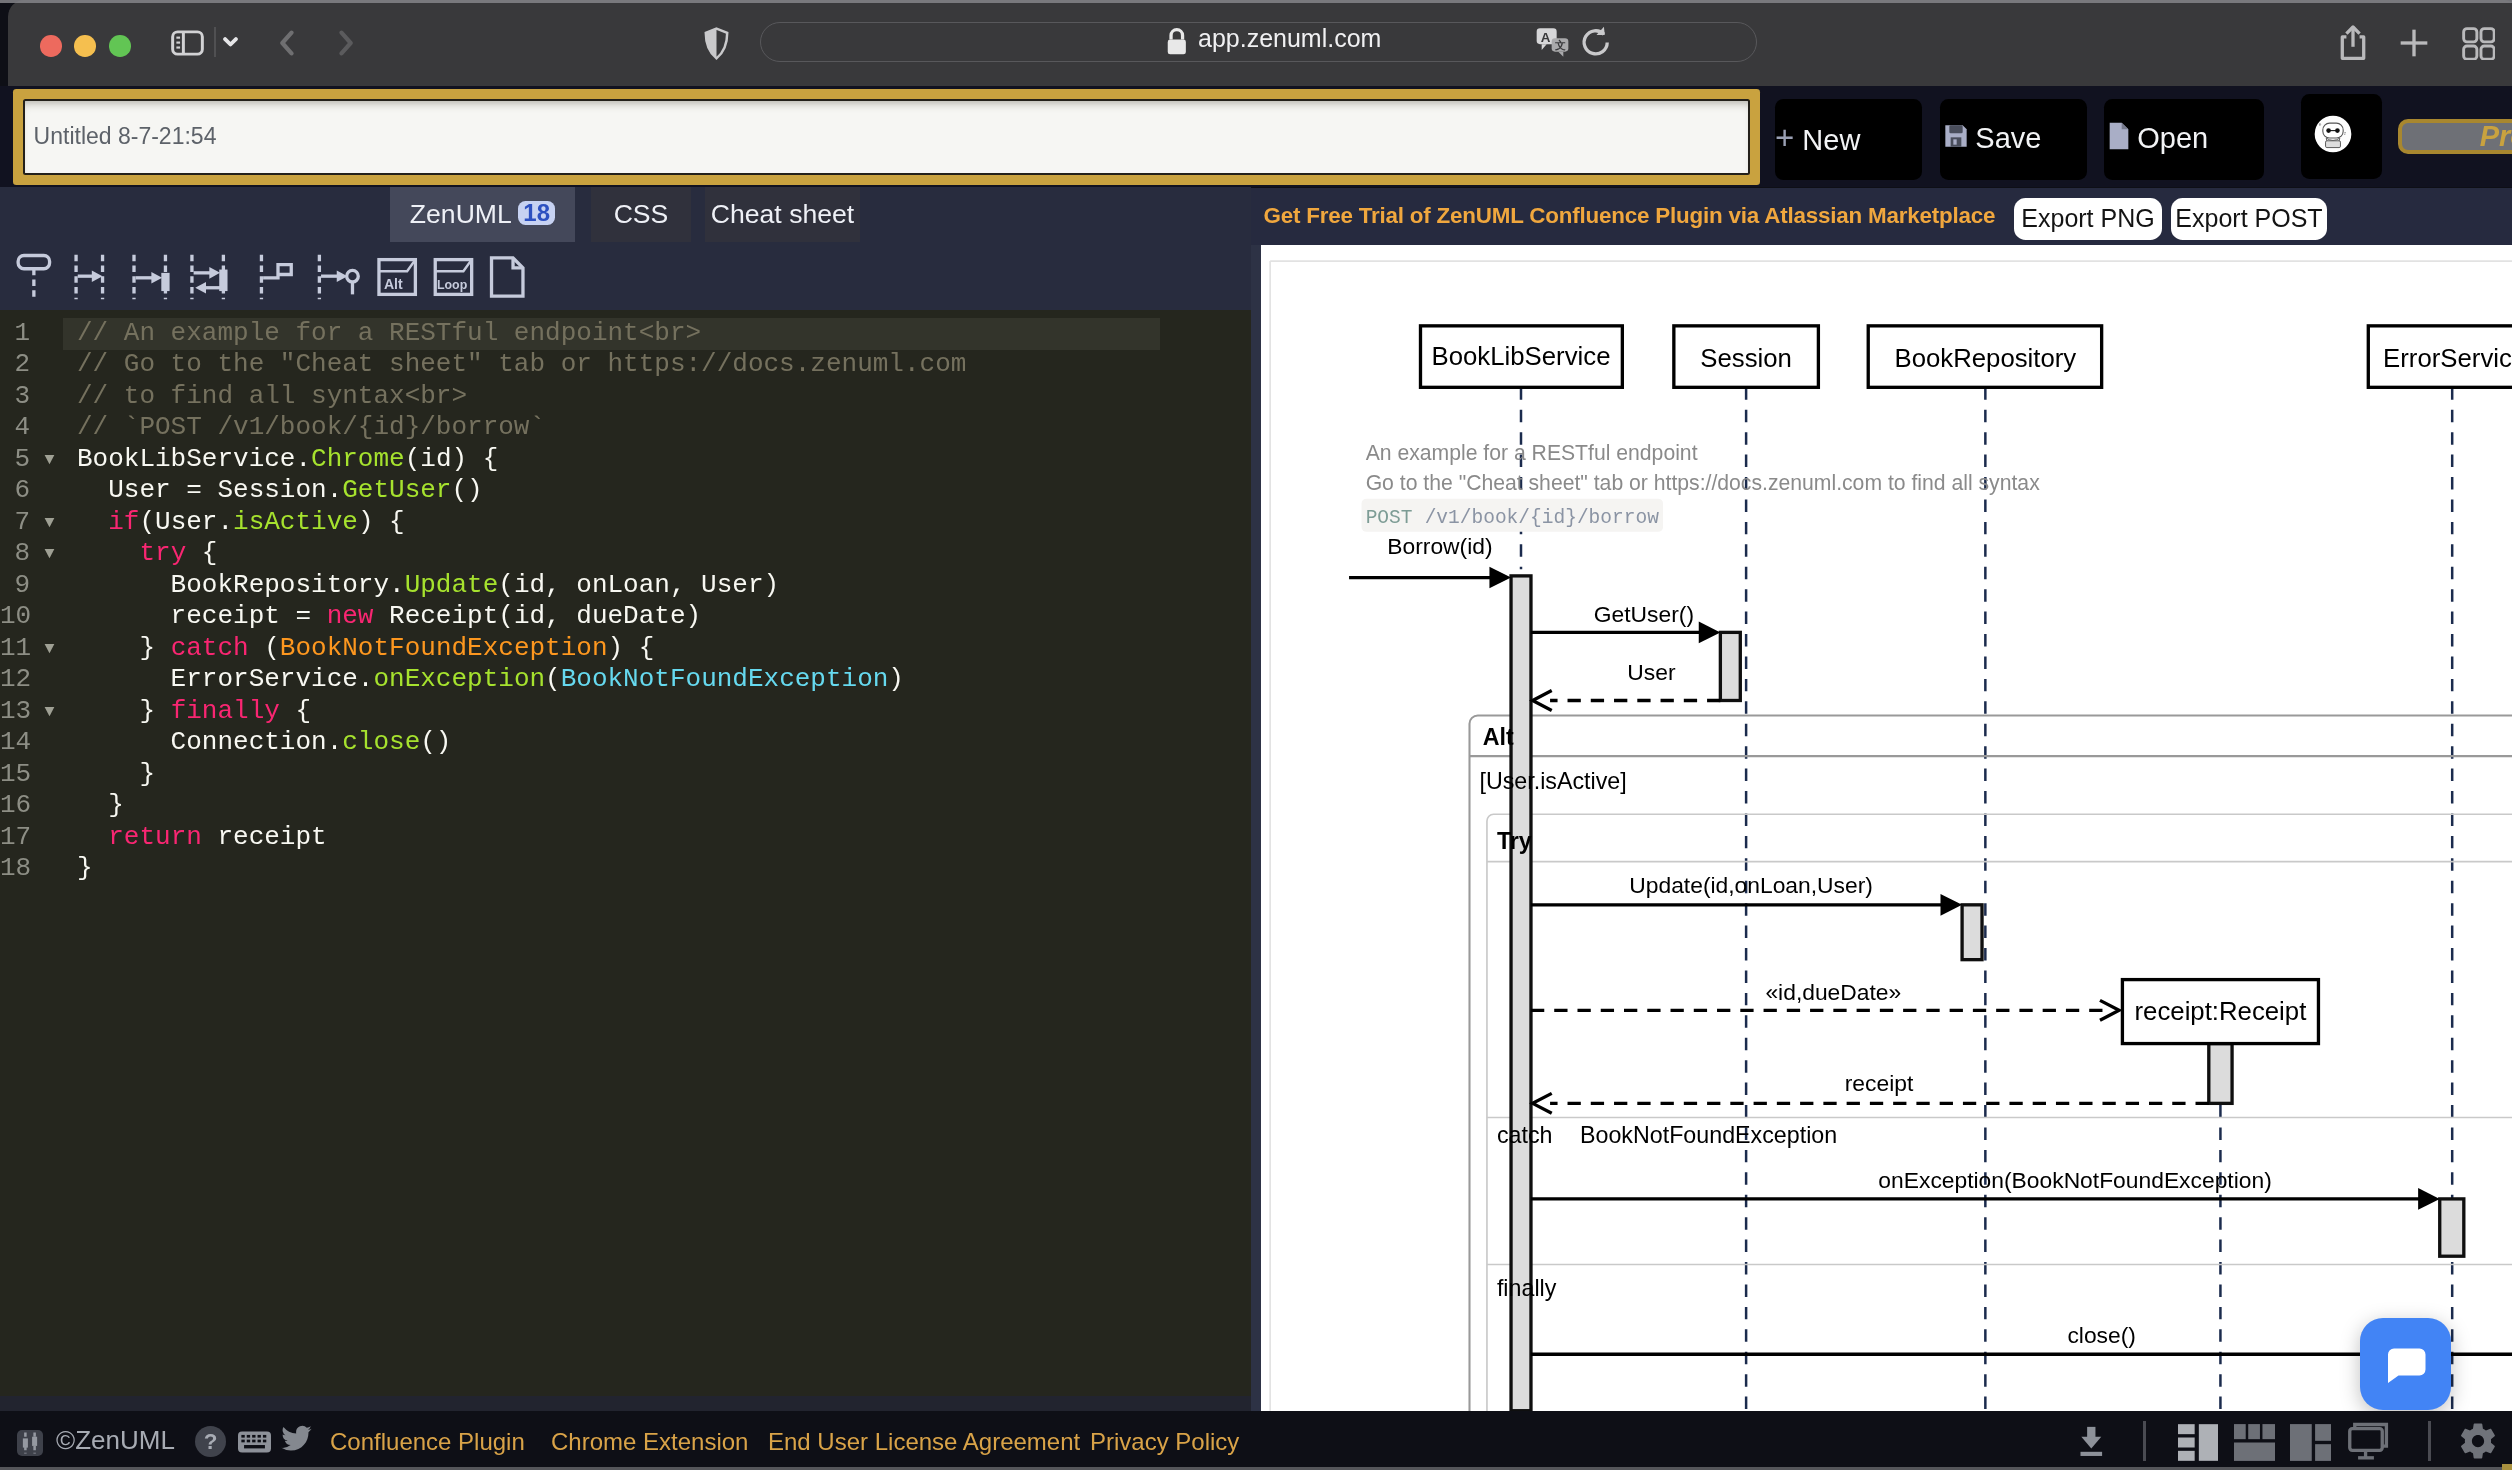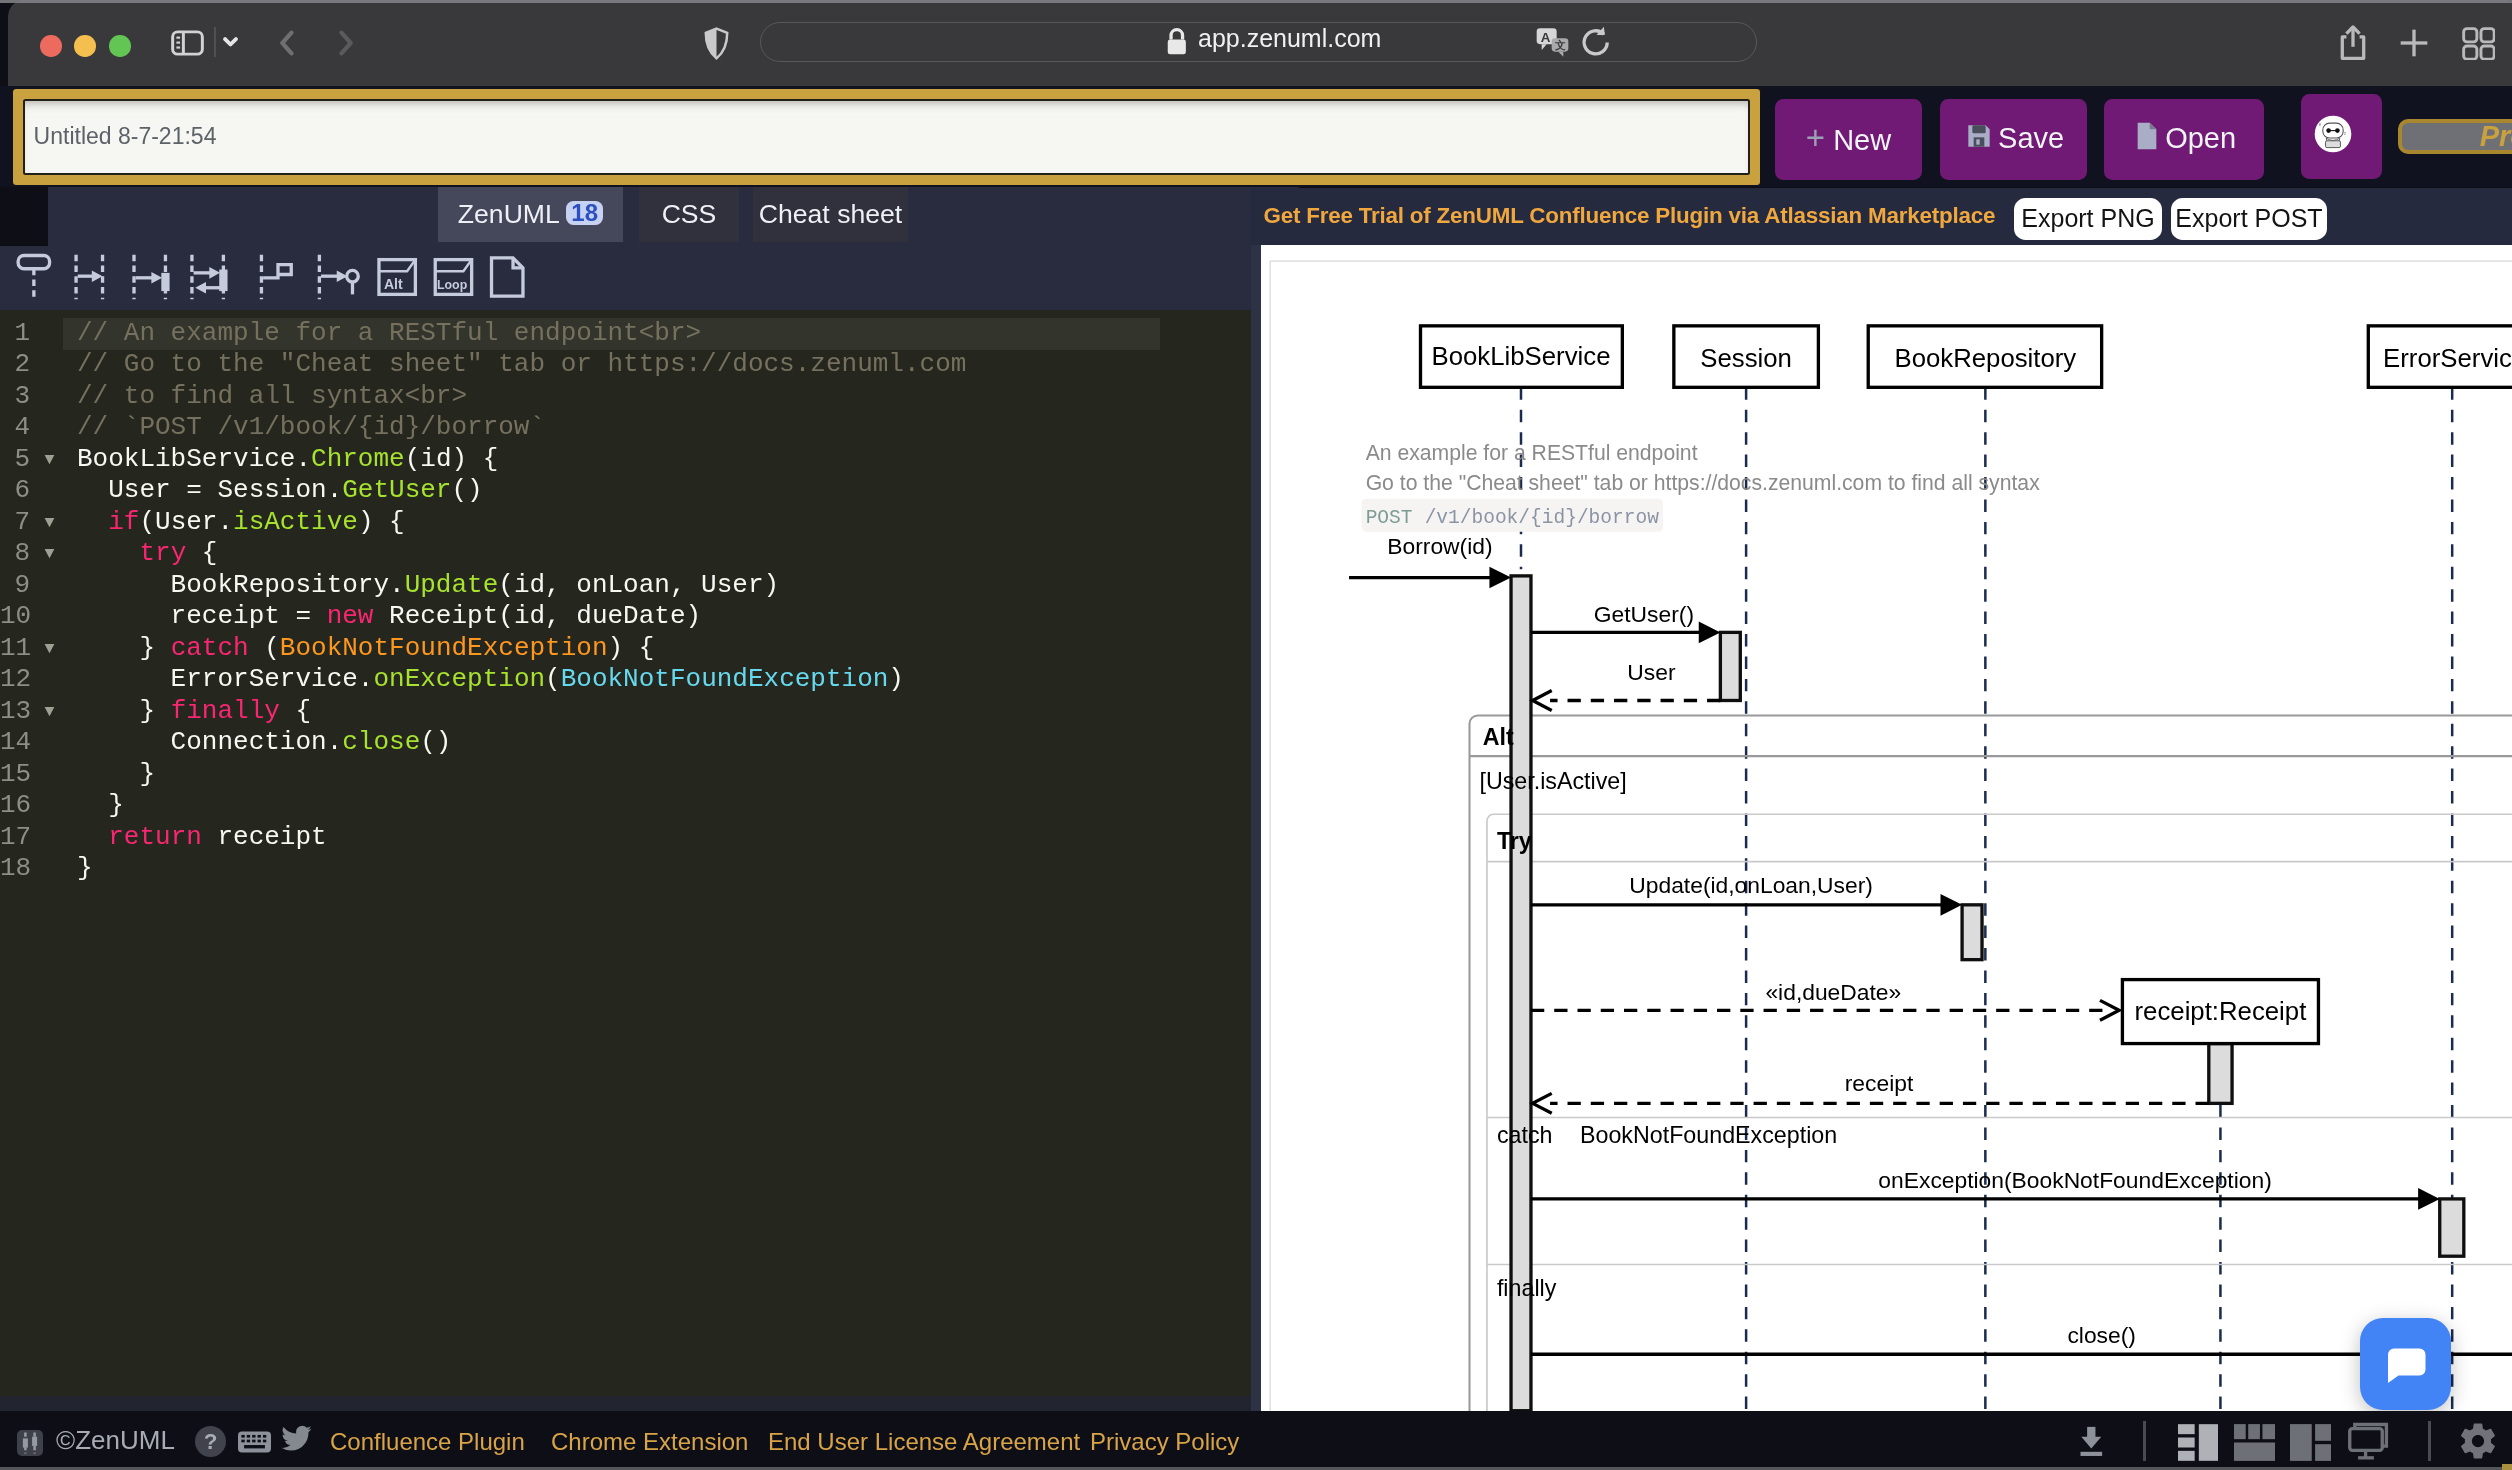--- a/index.html
+++ b/index.html
@@ -7,23 +7,23 @@
 .abs { position:absolute; }
 #stage { position:relative; width:2512px; height:1470px; overflow:hidden; }
 
 #chrome { left:0; top:0; width:2512px; height:86px; background:#39393b; border-radius:16.6px 16.6px 0 0;margin-left:8px; }
 #topedge { left:0; top:0; width:2512px; height:2.5px; background:#85858a; opacity:.85; }
 .tl { top:35px; width:21.6px; height:21.6px; border-radius:50%; }
 
 #toolbar { left:0; top:86px; width:2512px; height:101px; background:#111220; }
 #titlebox { left:12.5px; top:2.5px; width:1747px; height:96px; background:#c9a23f; border-radius:3.3px; padding:10px; }
 #titlein { width:100%; height:100%; background:#f6f6f3; border:2.5px solid #23201a; border-radius:2.5px; box-shadow:inset 0 7.5px 10px -5.8px rgba(60,55,40,.4); color:#5d6269; font-size:23px; line-height:71px; padding-left:9.1px; }
-.btn { top:13.3px; height:81px; background:#701a75; border-radius:8.3px; color:#f2f3f5; font-size:29px; text-align:center; line-height:79px; white-space:nowrap; }
-
-#tabrow { left:0; top:187px; width:1251px; height:59px; background:#282c3e;margin-left:48px; }
+.btn { top:13.3px; height:81px; background:#000000; border-radius:8.3px; color:#f2f3f5; font-size:29px; text-align:left; line-height:79px; white-space:nowrap; }
+
+#tabrow { left:0; top:187px; width:1251px; height:59px; background:#282c3e; }
 .tab { top:0; height:55px; background:#30313c; color:#eef0f6; font-size:26.6px; text-align:center; line-height:55px; white-space:nowrap; }
 #iconrow { left:0; top:246px; width:1251px; height:64px; background:#282c3e; }
 #editor { left:0; top:310px; width:1251px; height:1086px; background:#25261e; }
 #leftgap { left:0; top:1396px; width:1251px; height:15px; background:#22242f; }
 #splitter { left:1251px; top:245px; width:10px; height:1166px; background:#2d3245; }
 
 #banner { left:1251px; top:188px; width:1261px; height:57px; background:#262a3f; }
 #rpanel { left:1261px; top:245px; width:1251px; height:1166px; background:#ffffff; }
 .expbtn { top:10px; height:42px; background:#fff; border-radius:11.6px; color:#141414; font-size:25px; line-height:40px; text-align:center; white-space:nowrap; }
 

